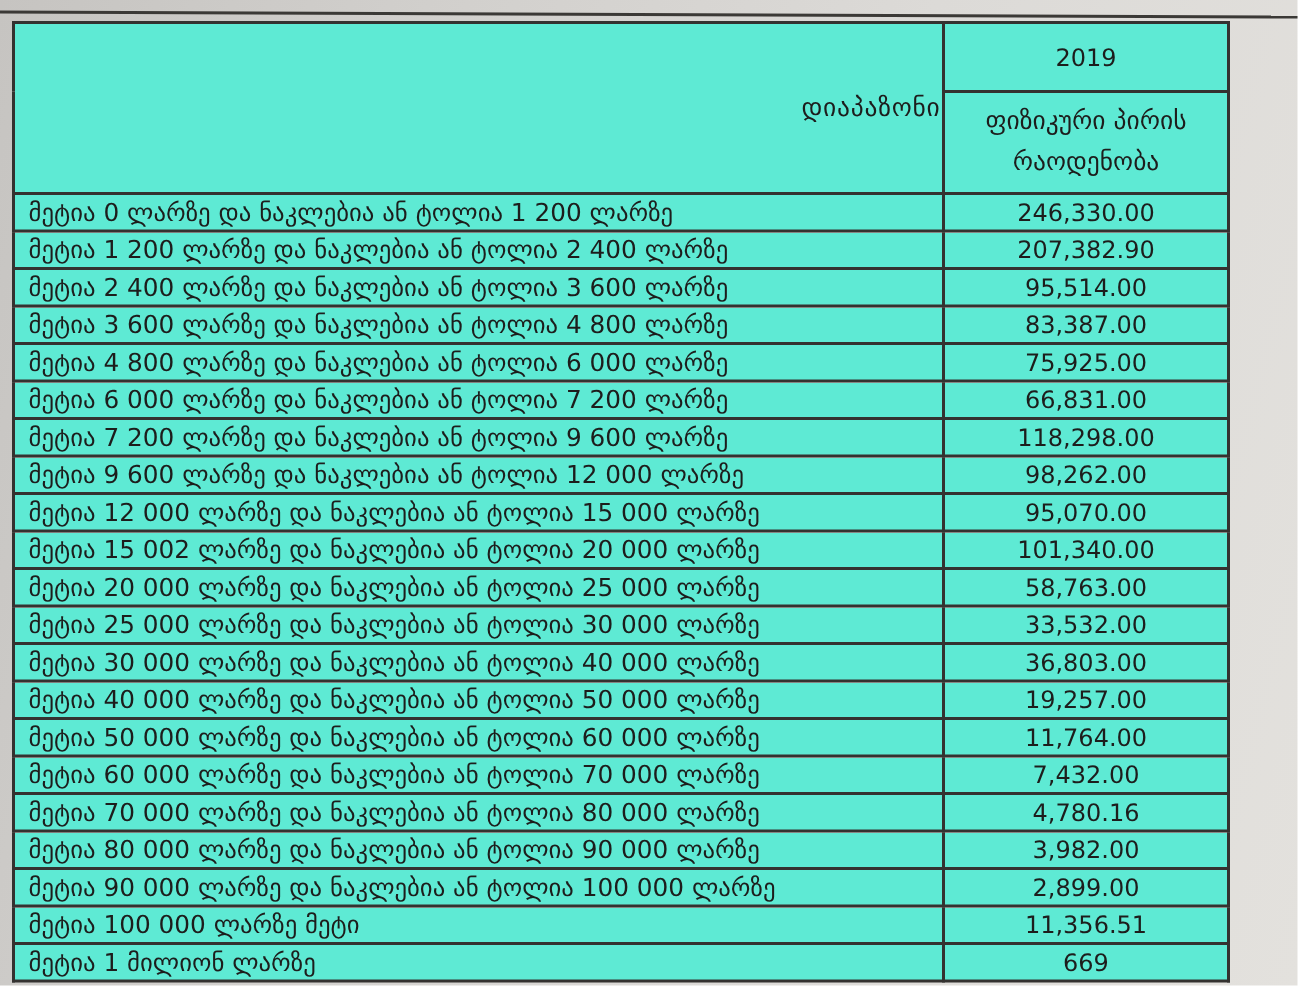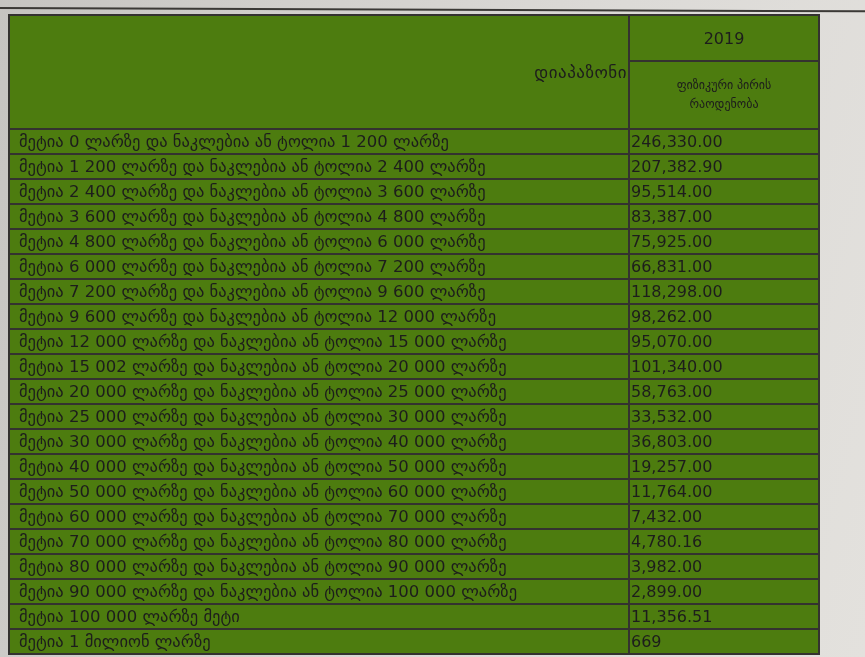--- a/index.html
+++ b/index.html
@@ -32,56 +32,57 @@
     position: absolute;
     left: 8px;
     top: 14px;
     width: 810px;
     border-collapse: collapse;
     table-layout: fixed;
     color: #1d1d1c;
   }
   table.data-table td {
     border: 2px solid #343230;
-    background: #4d7c0f;
+    background: #5eead4;
     overflow: hidden;
     white-space: nowrap;
   }
   td.range-head {
     text-align: right;
     vertical-align: middle;
     font-size: 17px;
     letter-spacing: 0.5px;
   }
   td.year-head {
     height: 42px;
     text-align: center;
     vertical-align: middle;
     font-size: 16px;
   }
   td.count-head {
     height: 66px;
     text-align: center;
     vertical-align: middle;
-    font-size: 12px;
+    font-size: 17px;
     line-height: 1.6;
     white-space: normal !important;
     padding: 0 14px;
     margin-left: 16px;
   }
   tr.data-row {
     height: 25px;
   }
   td.range-cell {
     font-size: 16.5px;
     padding: 0 6px 1px 9px;
     vertical-align: middle;
   }
   td.count-cell {
     font-size: 16px;
+    text-align: center;
     vertical-align: middle;
     padding-bottom: 1px;
   }
 </style>
 </head>
 <body>
 
 <div class="page">
   <div class="top-rule"></div>
 

